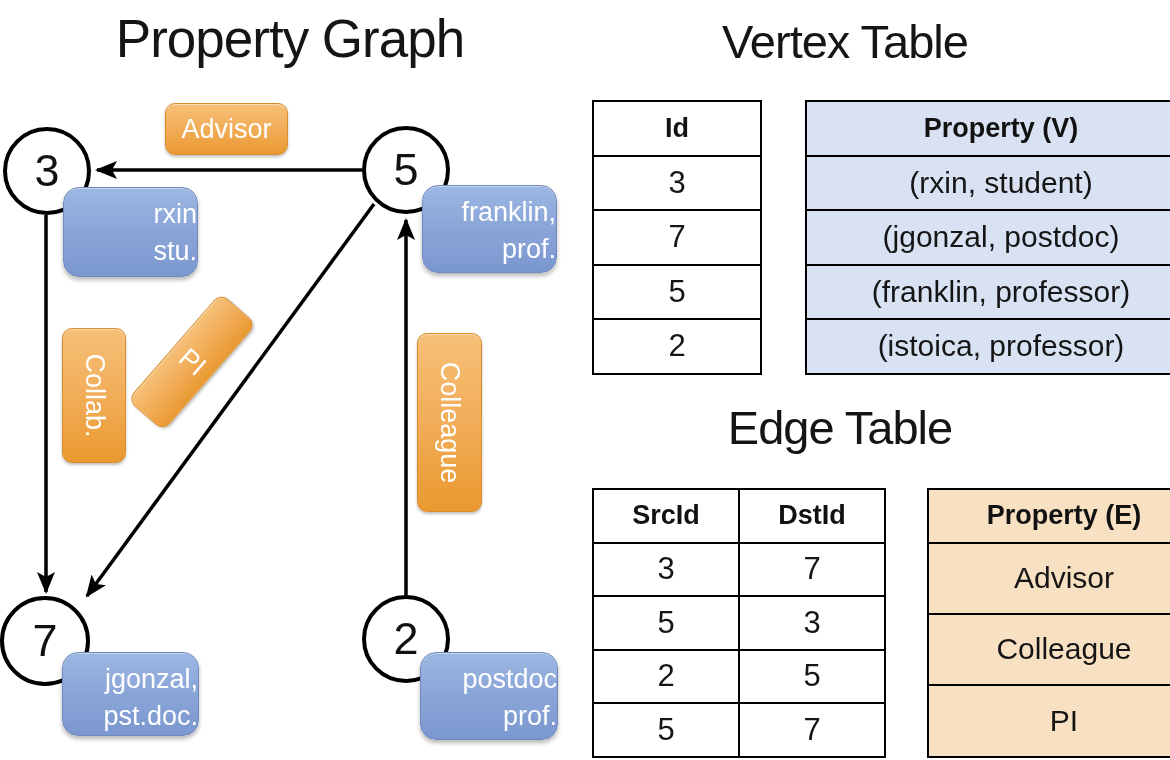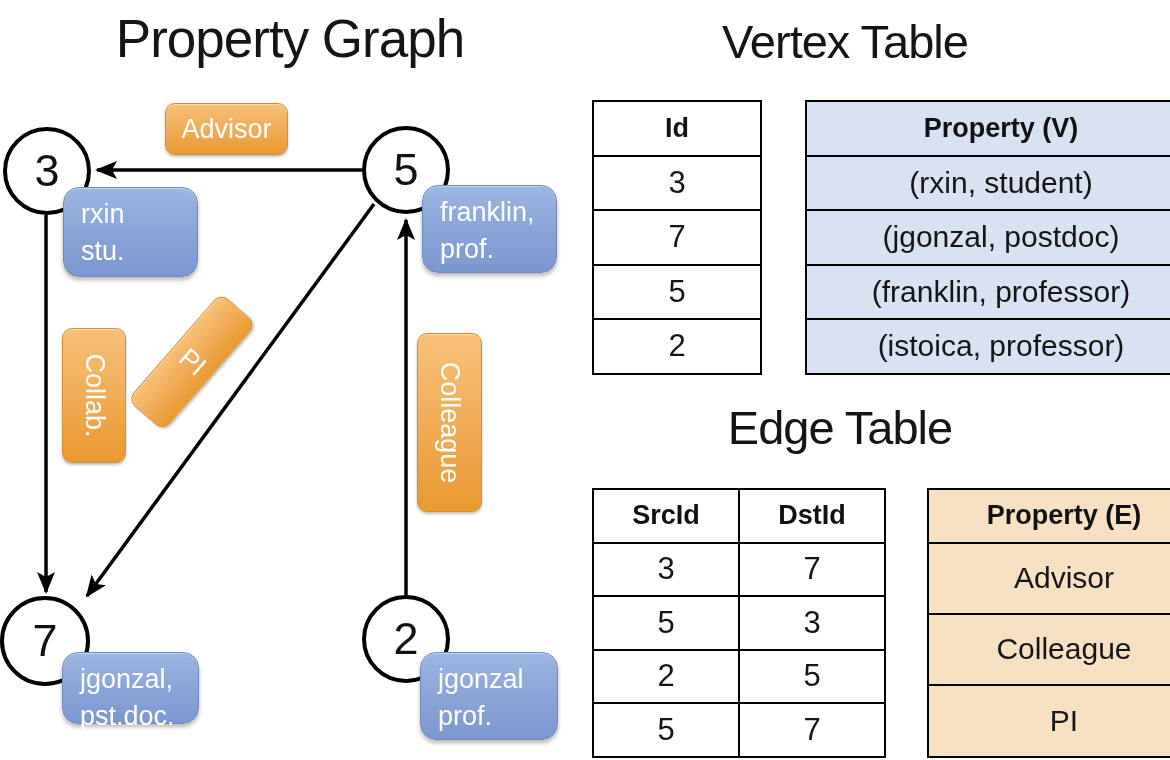--- a/index.html
+++ b/index.html
@@ -39,26 +39,26 @@
   .colleague{left:417px;top:333px;width:65px;height:179px;}
   .pi{left:121px;top:338px;width:142px;height:48px;transform:rotate(-49deg);}
   .olabel .vtext{transform:rotate(90deg);white-space:nowrap;}
   
   .blabel{
     position:absolute;border-radius:16px;
     background:linear-gradient(180deg,#9db7e3 0%,#89a5d7 50%,#7b97d0 100%);
     border:1px solid #7189bd;
     box-shadow:0 3px 4px rgba(0,0,0,.28), inset 0 1px 0 rgba(255,255,255,.4);
     color:#fff;font-size:27px;line-height:37px;
-    padding:8px 0 0 17px;box-sizing:border-box;
+    padding:8px 0 0 17px;box-sizing:border-box;text-align:right;
   }
   .blabel span{display:block;white-space:nowrap;}
   .rxin{left:63px;top:187px;width:135px;height:90px;}
   .franklin{left:422px;top:185px;width:135px;height:88px;}
-  .jgonzal{left:62px;top:652px;width:137px;height:72px;}
+  .jgonzal{left:62px;top:652px;width:137px;height:84px;}
   .istoica{left:420px;top:652px;width:138px;height:88px;}
   
   .tbl-wrap{position:absolute;display:flex;column-gap:6px;}
   .vt-wrap{left:592px;top:100px;gap:43px;}
   .et-wrap{left:592px;top:488px;}
   table{border-collapse:collapse;table-layout:fixed;box-sizing:border-box;border:2px solid #000;}
   th,td{border:2px solid #000;text-align:center;padding:0;overflow:hidden;}
   th{font-size:27px;font-weight:700;color:#111;}
   td{font-size:30px;font-weight:400;color:#151515;}
   .vt-wrap th,.vt-wrap td{height:52.5px;}
@@ -125,21 +125,21 @@
   </div>
   <div class="blabel franklin">
     <span>franklin,</span>
     <span>prof.</span>
   </div>
   <div class="blabel jgonzal">
     <span>jgonzal,</span>
     <span>pst.doc.</span>
   </div>
   <div class="blabel istoica">
-    <span>jgonzal</span>
+    <span>postdoc</span>
     <span>prof.</span>
   </div>
 
   <div class="tbl-wrap vt-wrap">
     <table class="id-tbl">
       <thead>
         <tr>
             <th>Id</th>
           </tr>
       </thead>

